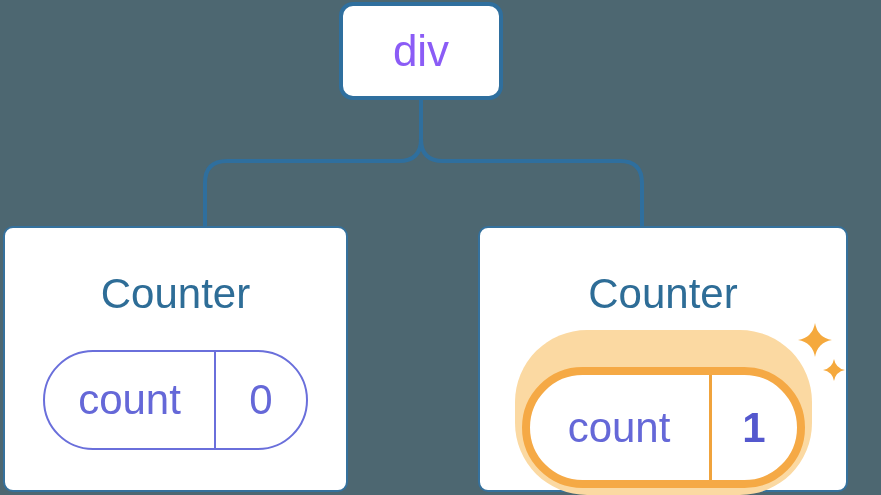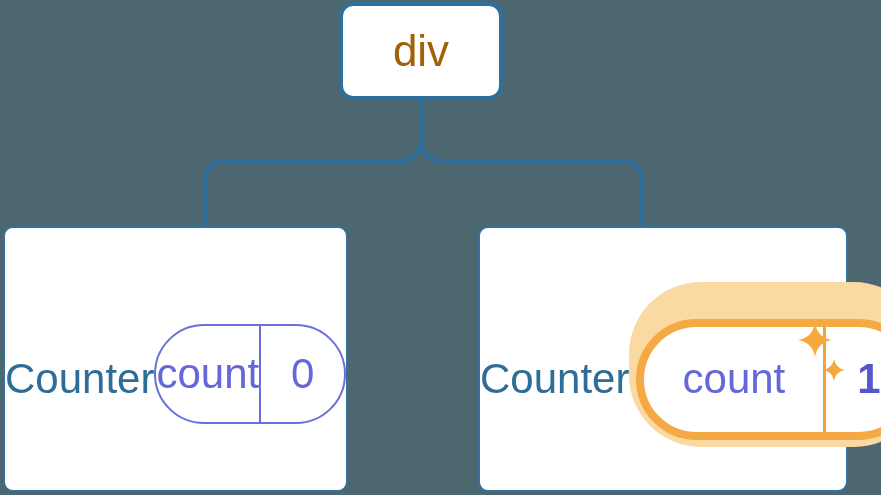--- a/index.html
+++ b/index.html
@@ -18,33 +18,33 @@
   
   .root-node {
     position: absolute;
     left: 339px; top: 2px;
     width: 164px; height: 98px;
     box-sizing: border-box;
     background: #ffffff;
     border: 4px solid #2f6f9e;
     border-radius: 14px;
     display: flex; align-items: center; justify-content: center;
-    font-size: 44px; font-weight: 500; color: #a16207;
+    font-size: 44px; font-weight: 500; color: #8b5cf6;
     z-index: 2;
   }
 
   
   .card {
     position: absolute;
     top: 226px; height: 266px;
     box-sizing: border-box;
     background: #ffffff;
     border: 2px solid #35719d;
     border-radius: 10px;
-    display: flex; flex-direction: row; align-items: center;
+    display: flex; flex-direction: column; align-items: center;
     z-index: 2;
   }
   .card-left  { left: 3px;   width: 345px; }
   .card-right { left: 478px; width: 370px; }
 
   .card-title {
     margin-top: 40px;
     font-size: 42px; line-height: 52px;
     font-weight: 500;
     color: #2e6d97;

